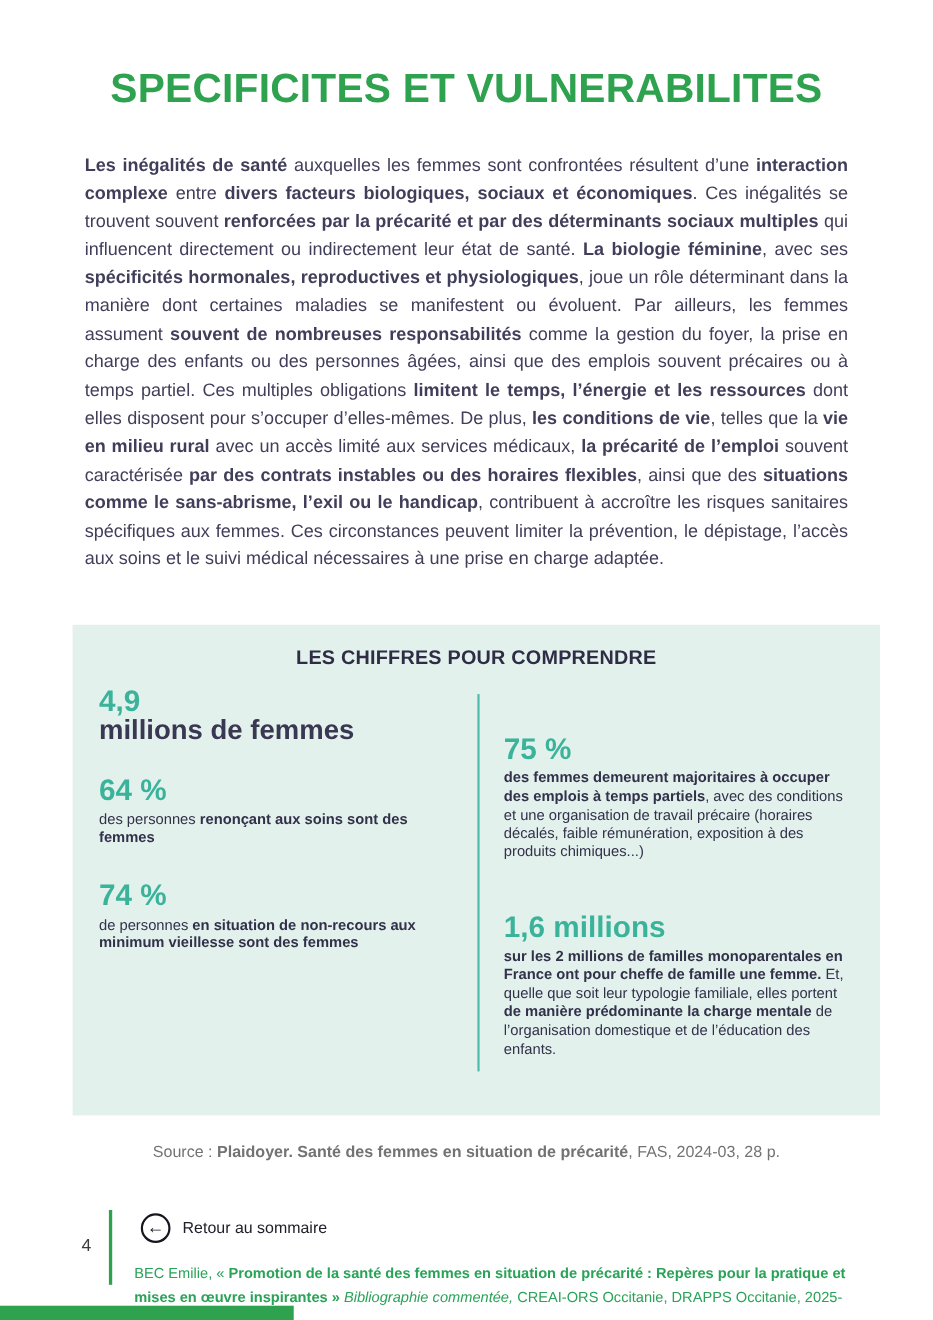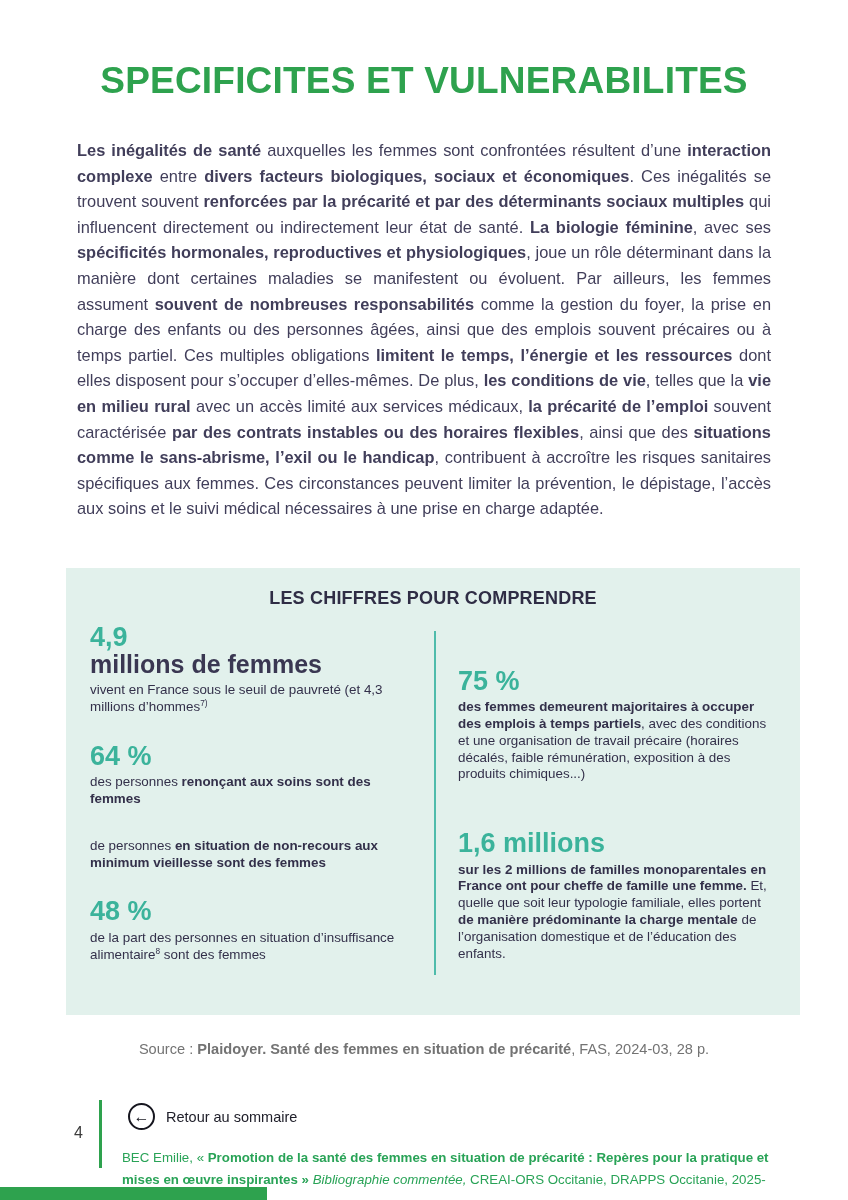--- a/index.html
+++ b/index.html
@@ -73,32 +73,28 @@
   <p class="intro"><span style="font-weight: 700;">Les inégalités de santé</span><span> auxquelles les femmes sont confrontées résultent d’une </span><span style="font-weight: 700;">interaction complexe</span><span> entre </span><span style="font-weight: 700;">divers facteurs biologiques, sociaux et économiques</span><span>. Ces inégalités se trouvent souvent </span><span style="font-weight: 700;">renforcées par la précarité et par des déterminants sociaux multiples</span><span> qui influencent directement ou indirectement leur état de santé. </span><span style="font-weight: 700;">La biologie féminine</span><span>, avec ses </span><span style="font-weight: 700;">spécificités hormonales, reproductives et physiologiques</span><span>, joue un rôle déterminant dans la manière dont certaines maladies se manifestent ou évoluent. Par ailleurs, les femmes assument </span><span style="font-weight: 700;">souvent de nombreuses responsabilités</span><span> comme la gestion du foyer, la prise en charge des enfants ou des personnes âgées, ainsi que des emplois souvent précaires ou à temps partiel. Ces multiples obligations </span><span style="font-weight: 700;">limitent le temps, l’énergie et les ressources</span><span> dont elles disposent pour s’occuper d’elles-mêmes. De plus, </span><span style="font-weight: 700;">les conditions de vie</span><span>, telles que la </span><span style="font-weight: 700;">vie en milieu rural</span><span> avec un accès limité aux services médicaux, </span><span style="font-weight: 700;">la précarité de l’emploi</span><span> souvent caractérisée </span><span style="font-weight: 700;">par des contrats instables ou des horaires flexibles</span><span>, ainsi que des </span><span style="font-weight: 700;">situations comme le sans-abrisme, l’exil ou le handicap</span><span>, contribuent à accroître les risques sanitaires spécifiques aux femmes. Ces circonstances peuvent limiter la prévention, le dépistage, l’accès aux soins et le suivi médical nécessaires à une prise en charge adaptée.</span></p>
 
   <section class="figures">
     <h2>LES CHIFFRES POUR COMPRENDRE</h2>
     <div class="cols">
 
       <div class="col-left">
         <div class="stat">
           <div class="stat-value">4,9</div>
           <div class="stat-sub">millions de femmes</div>
-          <div class="stat-desc"><span>vivent en France sous le seuil de pauvreté (et 4,3 millions d’hommes</span><sup>7)</sup></div>
         </div>
         <div class="stat">
           <div class="stat-value">64 %</div>
           <div class="stat-desc"><span>des personnes </span><span style="font-weight: 700;">renonçant aux soins sont des femmes</span></div>
         </div>
         <div class="stat">
+          <div class="stat-value">74 %</div>
           <div class="stat-desc"><span>de personnes </span><span style="font-weight: 700;">en situation de non-recours aux minimum vieillesse sont des femmes</span></div>
-        </div>
-        <div class="stat">
-          <div class="stat-value">48 %</div>
-          <div class="stat-desc"><span>de la part des personnes en situation d’insuffisance alimentaire</span><sup>8</sup><span> sont des femmes</span></div>
         </div>
       </div>
 
       <div class="divider"></div>
 
       <div class="col-right">
         <div class="stat stat-75">
           <div class="stat-value">75 %</div>
           <div class="stat-desc"><span style="font-weight: 700;">des femmes demeurent majoritaires à occuper des emplois à temps partiels</span><span>, avec des conditions et une organisation de travail précaire (horaires décalés, faible rémunération, exposition à des produits chimiques...)</span></div>
         </div>

